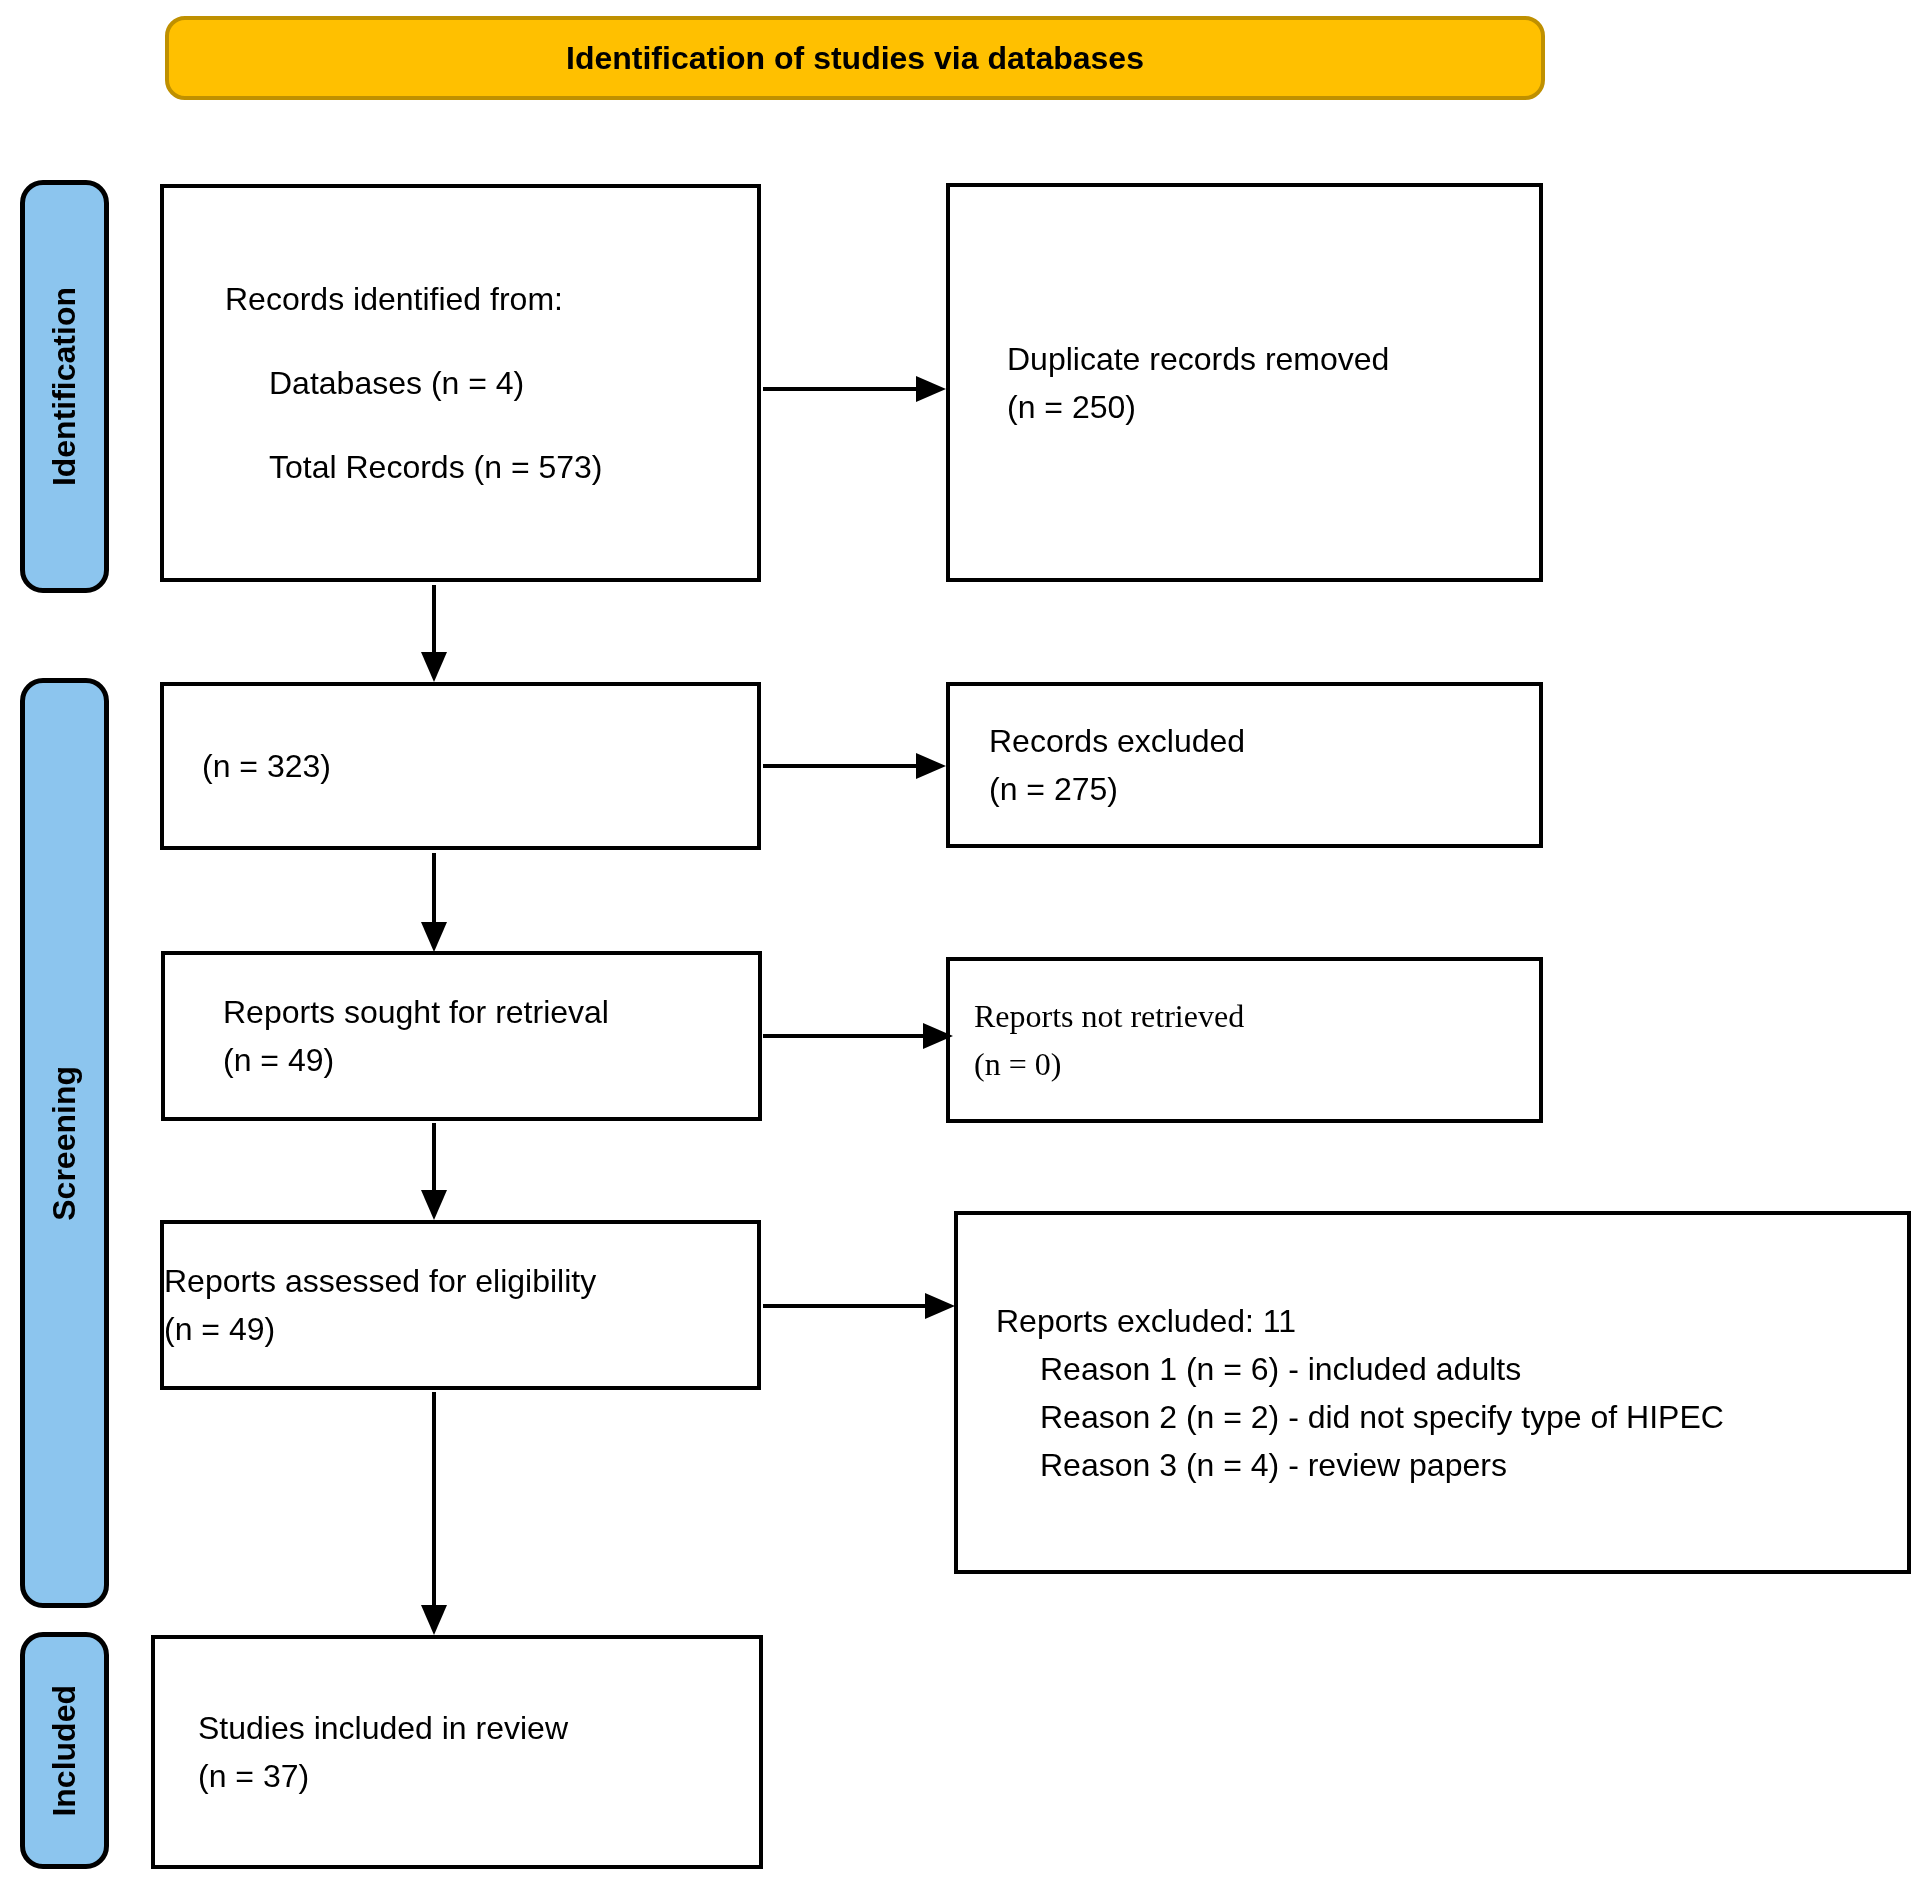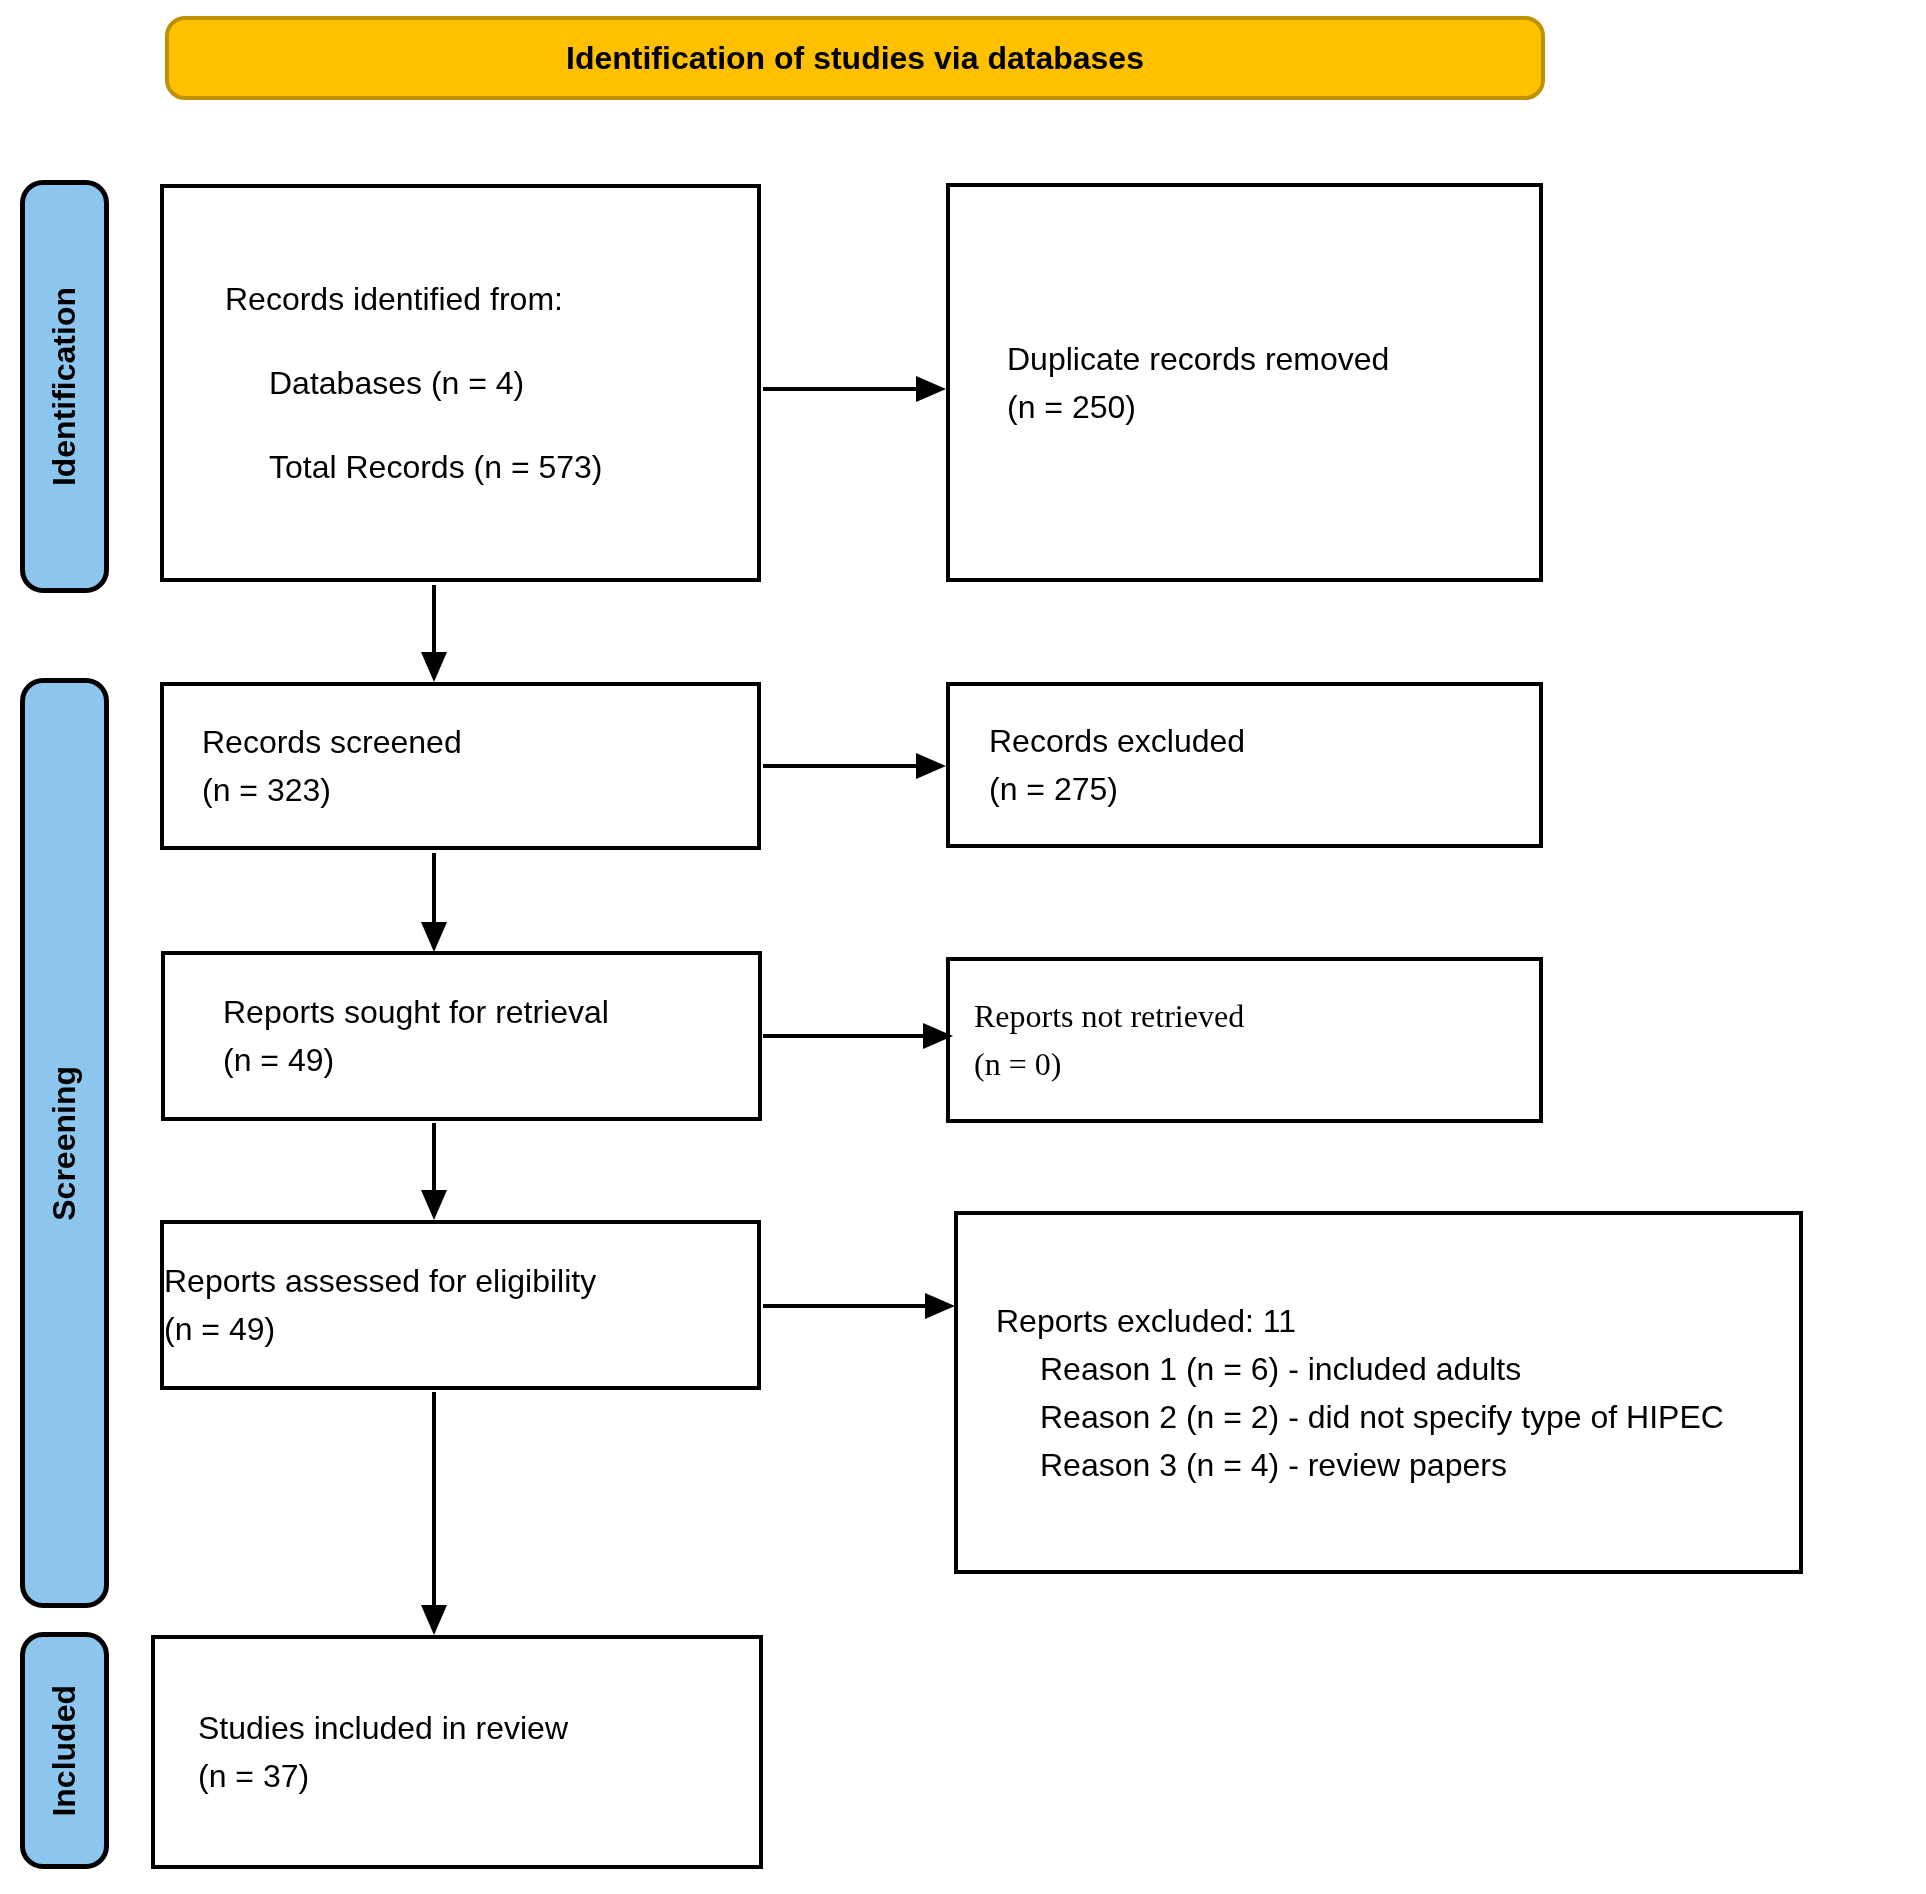--- a/index.html
+++ b/index.html
@@ -116,21 +116,20 @@
     <div class="line indent">Databases (n = 4)</div>
     <div class="line indent">Total Records (n = 573)</div>
   </div>
 
   <div class="box" style="left:946px; top:183px; width:597px; height:399px; padding-left:57px;">
     <div class="line">Duplicate records removed</div>
     <div class="line">(n = 250)</div>
   </div>
 
   <div class="box" style="left:160px; top:682px; width:601px; height:168px; padding-left:38px;">
-    <div class="line">Records screened</div>
     <div class="line">(n = 323)</div>
   </div>
 
   <div class="box" style="left:946px; top:682px; width:597px; height:166px; padding-left:39px;">
     <div class="line">Records excluded</div>
     <div class="line">(n = 275)</div>
   </div>
 
   <div class="box" style="left:161px; top:951px; width:601px; height:170px; padding-left:58px;">
     <div class="line">Reports sought for retrieval</div>
@@ -140,21 +139,21 @@
   <div class="box" style="left:946px; top:957px; width:597px; height:166px; padding-left:24px;font-family:Liberation Serif, serif;">
     <div class="line">Reports not retrieved</div>
     <div class="line">(n = 0)</div>
   </div>
 
   <div class="box" style="left:160px; top:1220px; width:601px; height:170px; ">
     <div class="line">Reports assessed for eligibility</div>
     <div class="line">(n = 49)</div>
   </div>
 
-  <div class="box" style="left:954px; top:1211px; width:849px; height:363px; padding-left:38px;">
+  <div class="box" style="left:954px; top:1211px; width:957px; height:363px; padding-left:38px;">
     <div class="line">Reports excluded: 11</div>
     <div class="line indent">Reason 1 (n = 6) - included adults</div>
     <div class="line indent">Reason 2 (n = 2) - did not specify type of HIPEC</div>
     <div class="line indent">Reason 3 (n = 4) - review papers</div>
   </div>
 
   <div class="box" style="left:151px; top:1635px; width:612px; height:234px; padding-left:43px;">
     <div class="line">Studies included in review</div>
     <div class="line">(n = 37)</div>
   </div>

